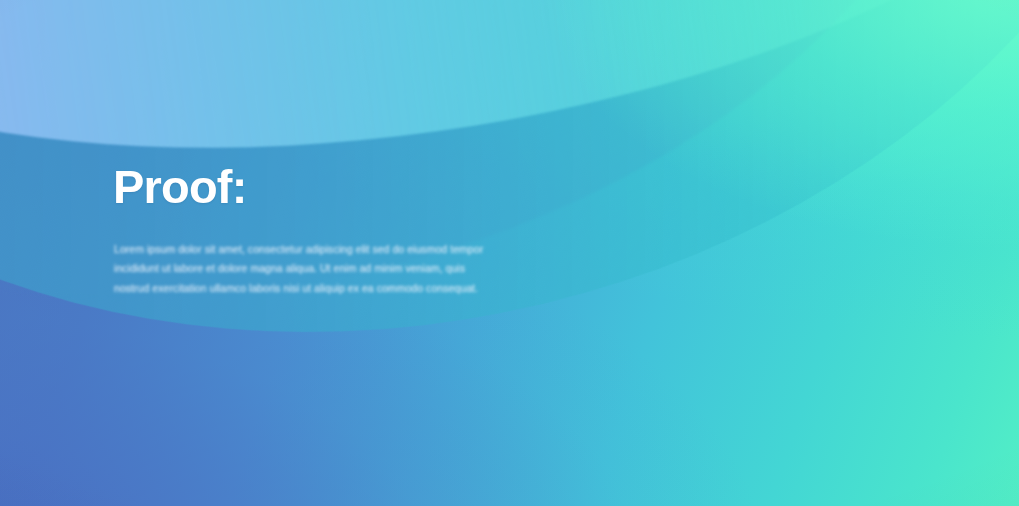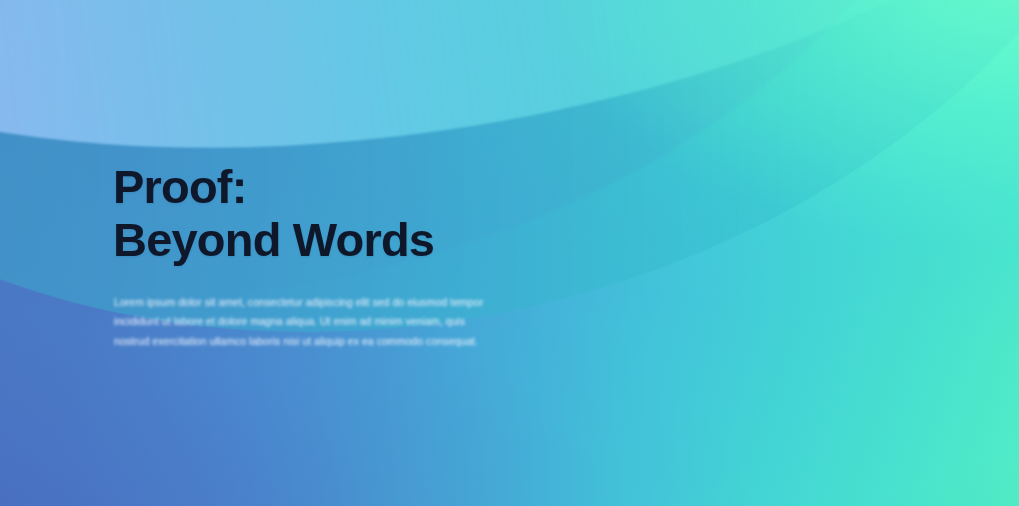--- a/index.html
+++ b/index.html
@@ -162,21 +162,21 @@
   
   .content {
     position: absolute;
     left: 113px;
     top: 160px;
     width: 620px;
   }
 
   .headline {
     margin: 0;
-    color: #0f172a;
+    color: #ffffff;
     font-family: "Liberation Sans", sans-serif;
     font-weight: 700;
     font-size: 47px;
     line-height: 53px;
     letter-spacing: -0.8px;
     text-shadow: 0 1px 2px rgba(30,70,120,0.16);
   }
   .headline .hl-line {
     display: block;
     white-space: nowrap;
@@ -216,20 +216,19 @@
     <div class="band-cut"></div>
   </div>
 
   <div class="bg-layer bg-mint-glow"></div>
   <div class="bg-layer bg-vignette"></div>
 
   <div class="content">
 
     <h1 class="headline">
       <span class="hl-line">Proof:</span>
-      <span class="hl-line">Beyond Words</span>
     </h1>
 
     <p class="body-copy">Lorem ipsum dolor sit amet, consectetur adipiscing elit sed do eiusmod tempor incididunt ut labore et dolore magna aliqua. Ut enim ad minim veniam, quis nostrud exercitation ullamco laboris nisi ut aliquip ex ea commodo consequat.</p>
 
   </div>
 
 </div>
 
 </body></html>

